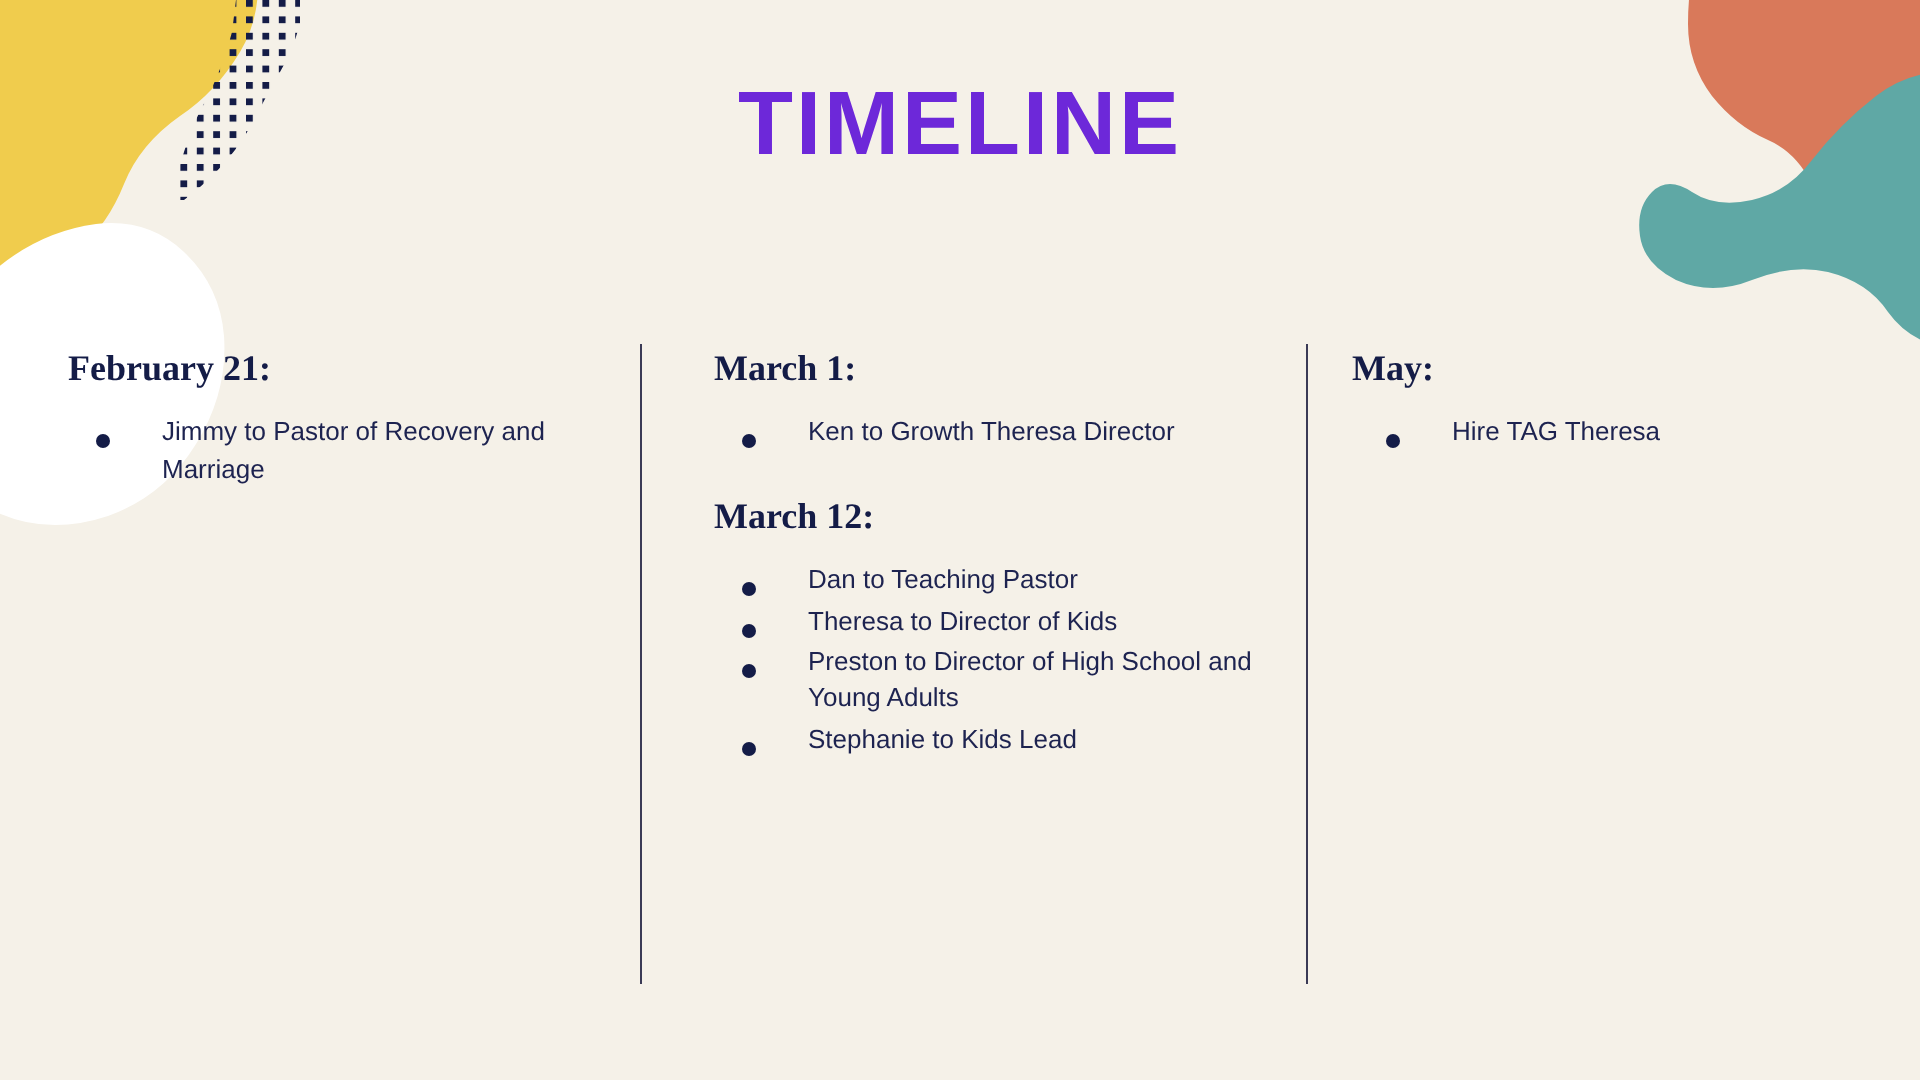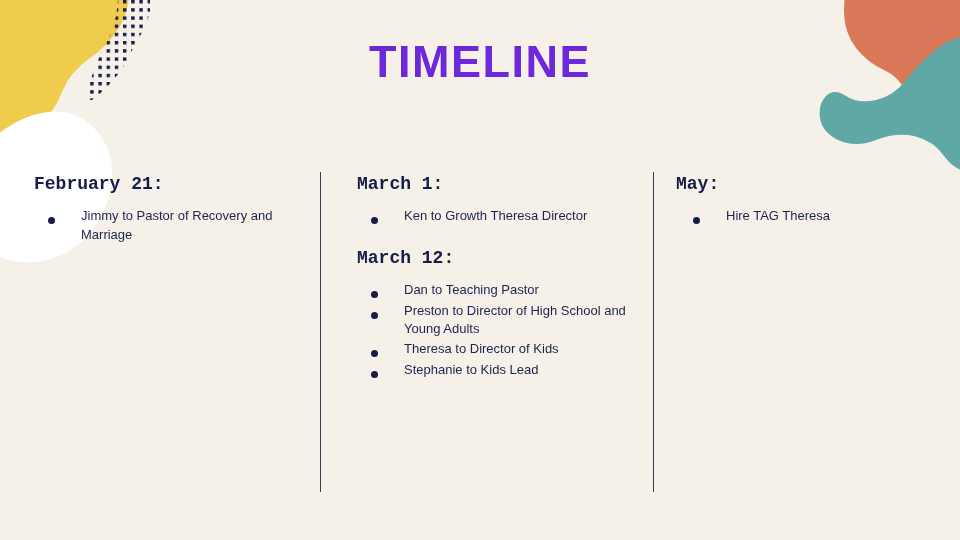--- a/index.html
+++ b/index.html
@@ -81,21 +81,21 @@
 
   .group {
     margin-bottom: 2px;
   }
   .group-heading {
     font-size: 18px;
     font-weight: bold;
     color: #141c47;
     line-height: 1.35;
     margin: 0 0 11px 0;
-    font-family: Liberation Mono, monospace;
+    font-family: Liberation Serif, serif;
   }
   .group + .group .group-heading {
     margin-top: 20px;
   }
   ul.bullets {
     list-style: none;
     margin: 0 0 0 0;
     padding: 0;
   }
   ul.bullets li {
@@ -203,22 +203,22 @@
       <div class="group">
         <div class="group-heading">March 1:</div>
         <ul class="bullets">
           <li>Ken to Growth Theresa Director</li>
         </ul>
       </div>
       <div class="group">
         <div class="group-heading">March 12:</div>
         <ul class="bullets">
           <li>Dan to Teaching Pastor</li>
+          <li>Theresa to Director of Kids</li>
           <li>Preston to Director of High School and Young Adults</li>
-          <li>Theresa to Director of Kids</li>
           <li>Stephanie to Kids Lead</li>
         </ul>
       </div>
     </div>
 
     <div class="column col-2">
       <div class="group">
         <div class="group-heading">May:</div>
         <ul class="bullets">
           <li>Hire TAG Theresa</li>

